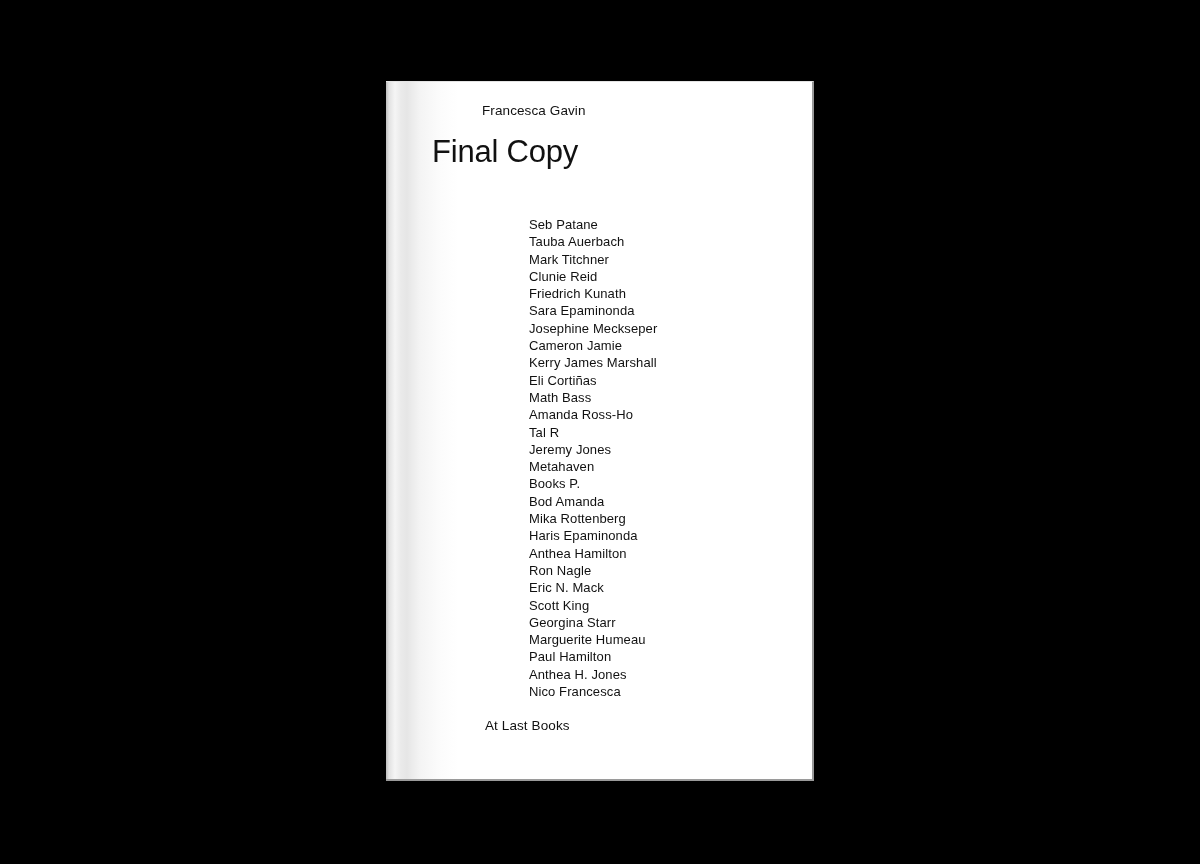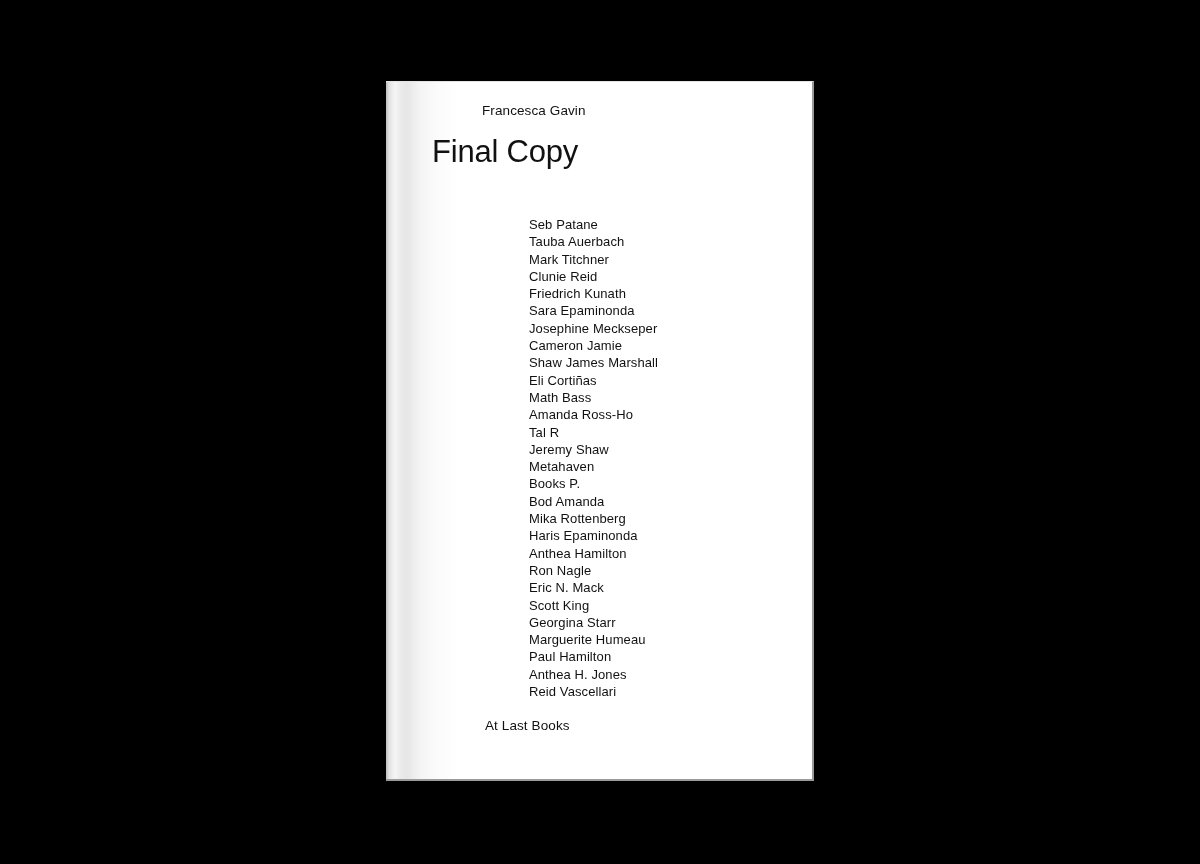--- a/index.html
+++ b/index.html
@@ -109,31 +109,31 @@
         <li>Clunie Reid</li>
 
         <li>Friedrich Kunath</li>
 
         <li>Sara Epaminonda</li>
 
         <li>Josephine Meckseper</li>
 
         <li>Cameron Jamie</li>
 
-        <li>Shaw James Marshall</li>
+        <li>Kerry James Marshall</li>
 
         <li>Eli Cortiñas</li>
 
         <li>Math Bass</li>
 
         <li>Amanda Ross-Ho</li>
 
         <li>Tal R</li>
 
-        <li>Jeremy Shaw</li>
+        <li>Jeremy Jones</li>
 
         <li>Metahaven</li>
 
         <li>Books P.</li>
 
         <li>Bod Amanda</li>
 
         <li>Mika Rottenberg</li>
 
         <li>Haris Epaminonda</li>
@@ -147,20 +147,20 @@
         <li>Scott King</li>
 
         <li>Georgina Starr</li>
 
         <li>Marguerite Humeau</li>
 
         <li>Paul Hamilton</li>
 
         <li>Anthea H. Jones</li>
 
-        <li>Reid Vascellari</li>
+        <li>Nico Francesca</li>
       </ul>
 
     <div class="publisher">At Last Books</div>
 
   </div>
 
 </div>
 
 </body></html>

